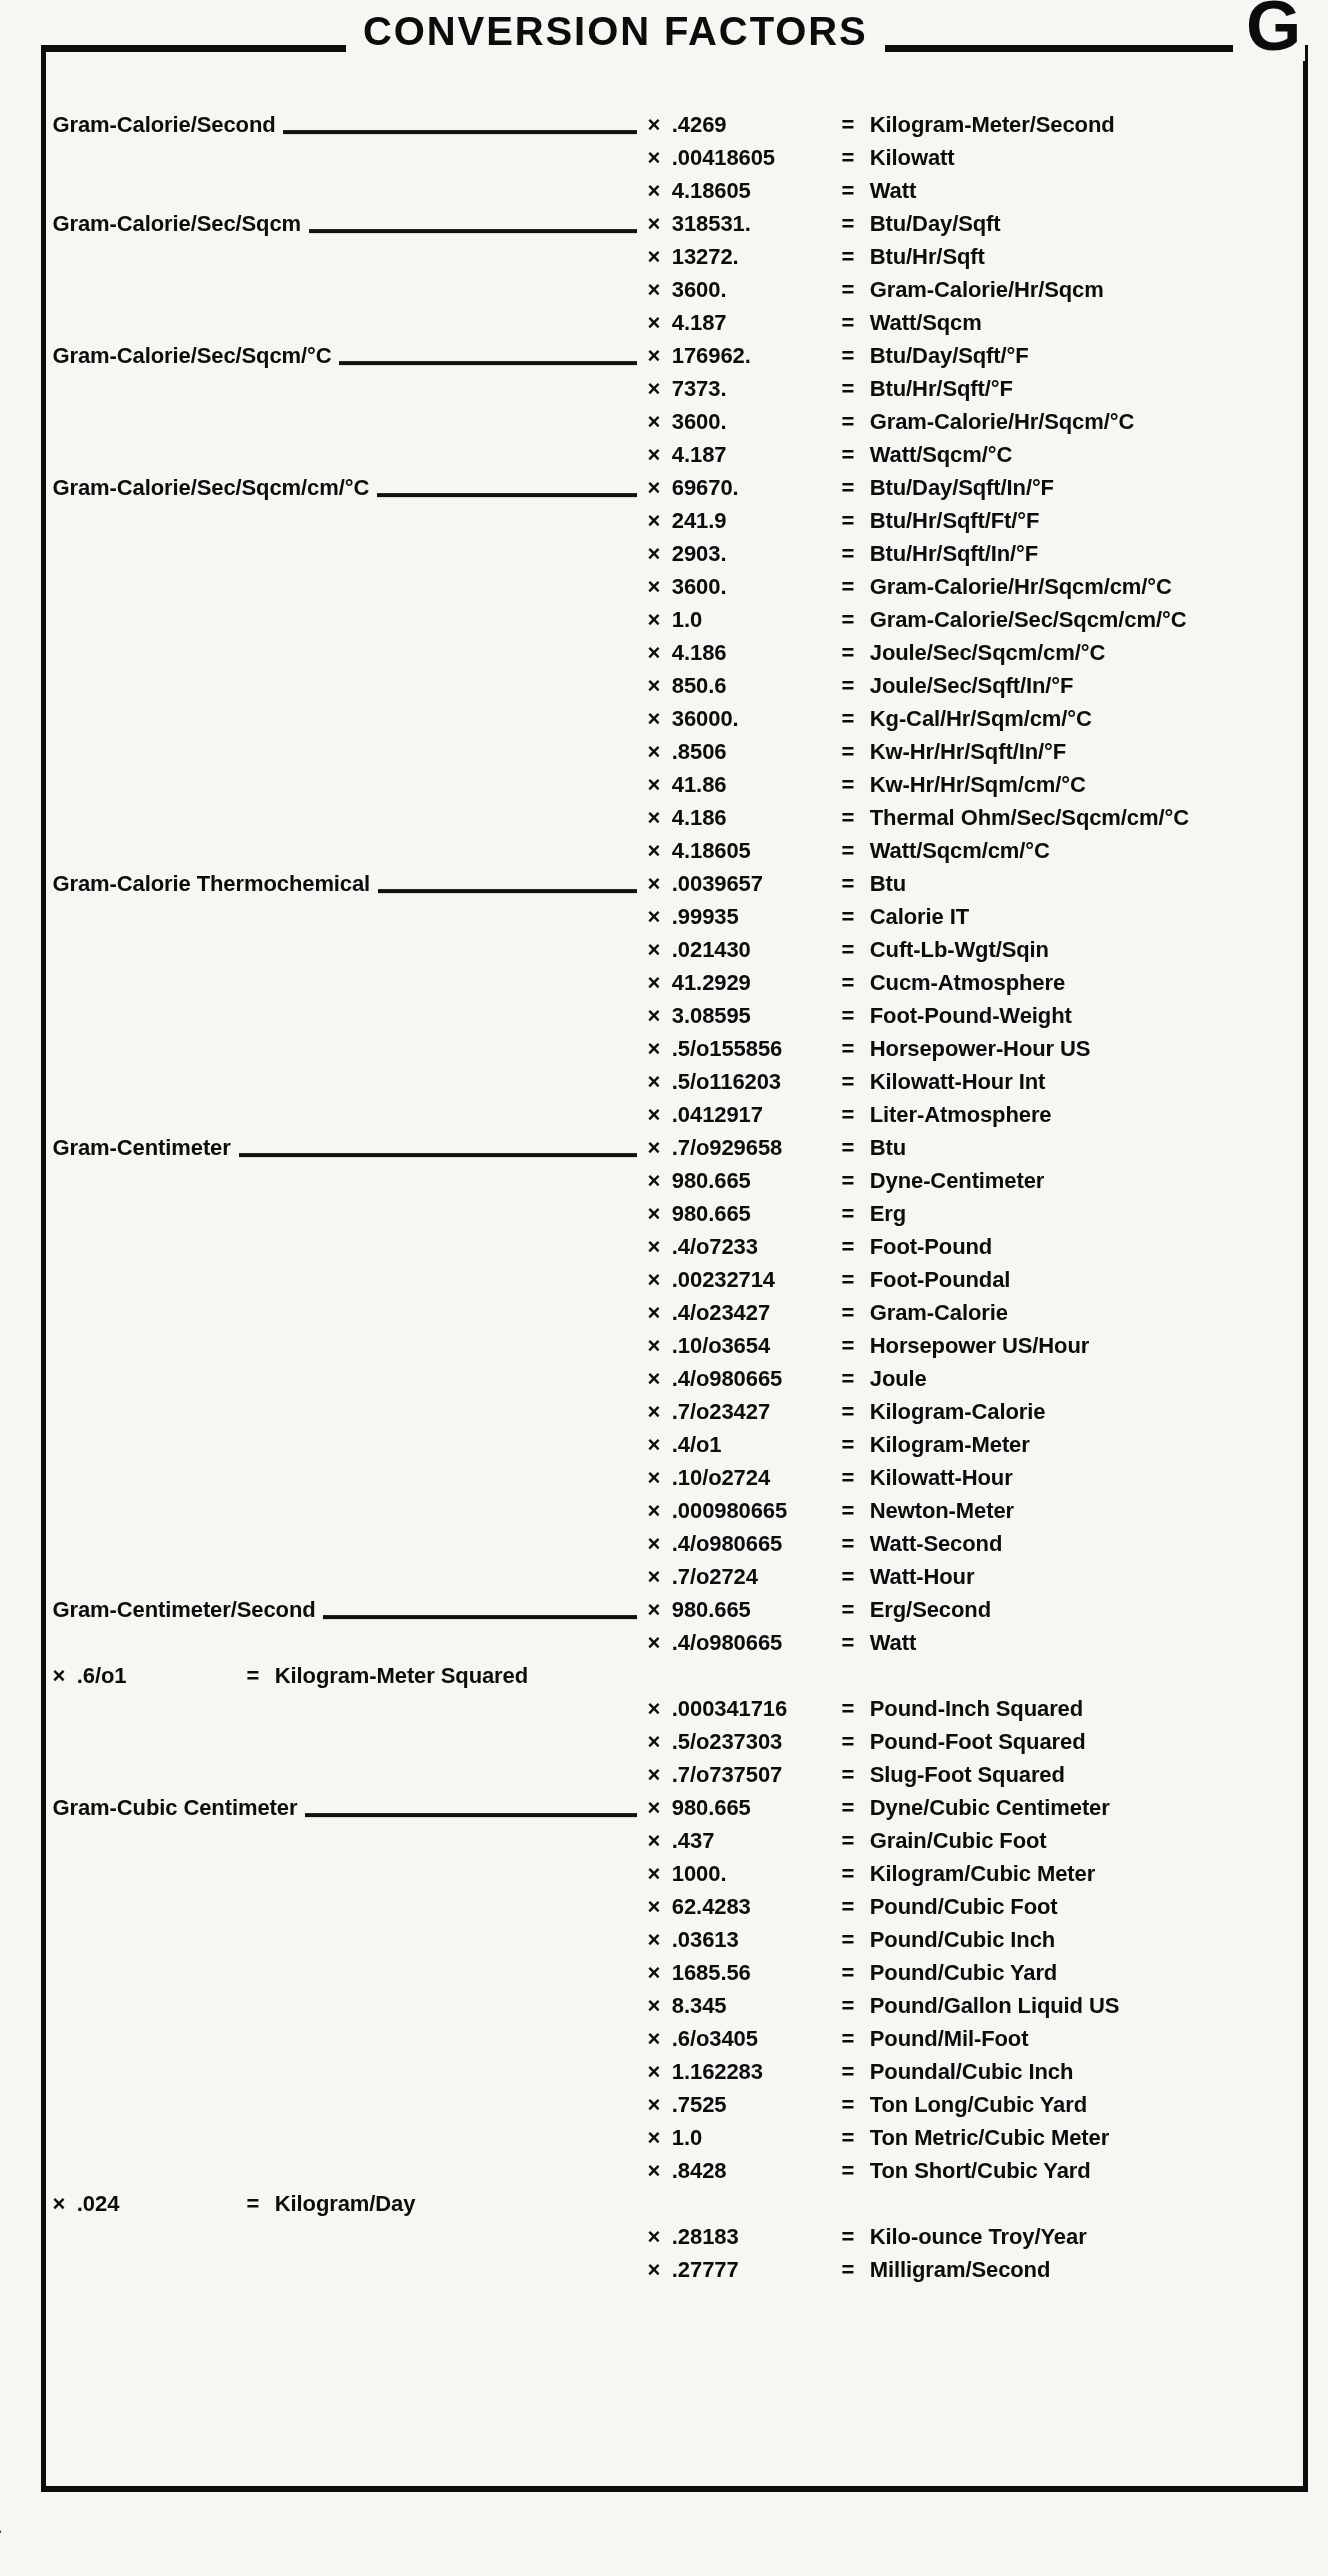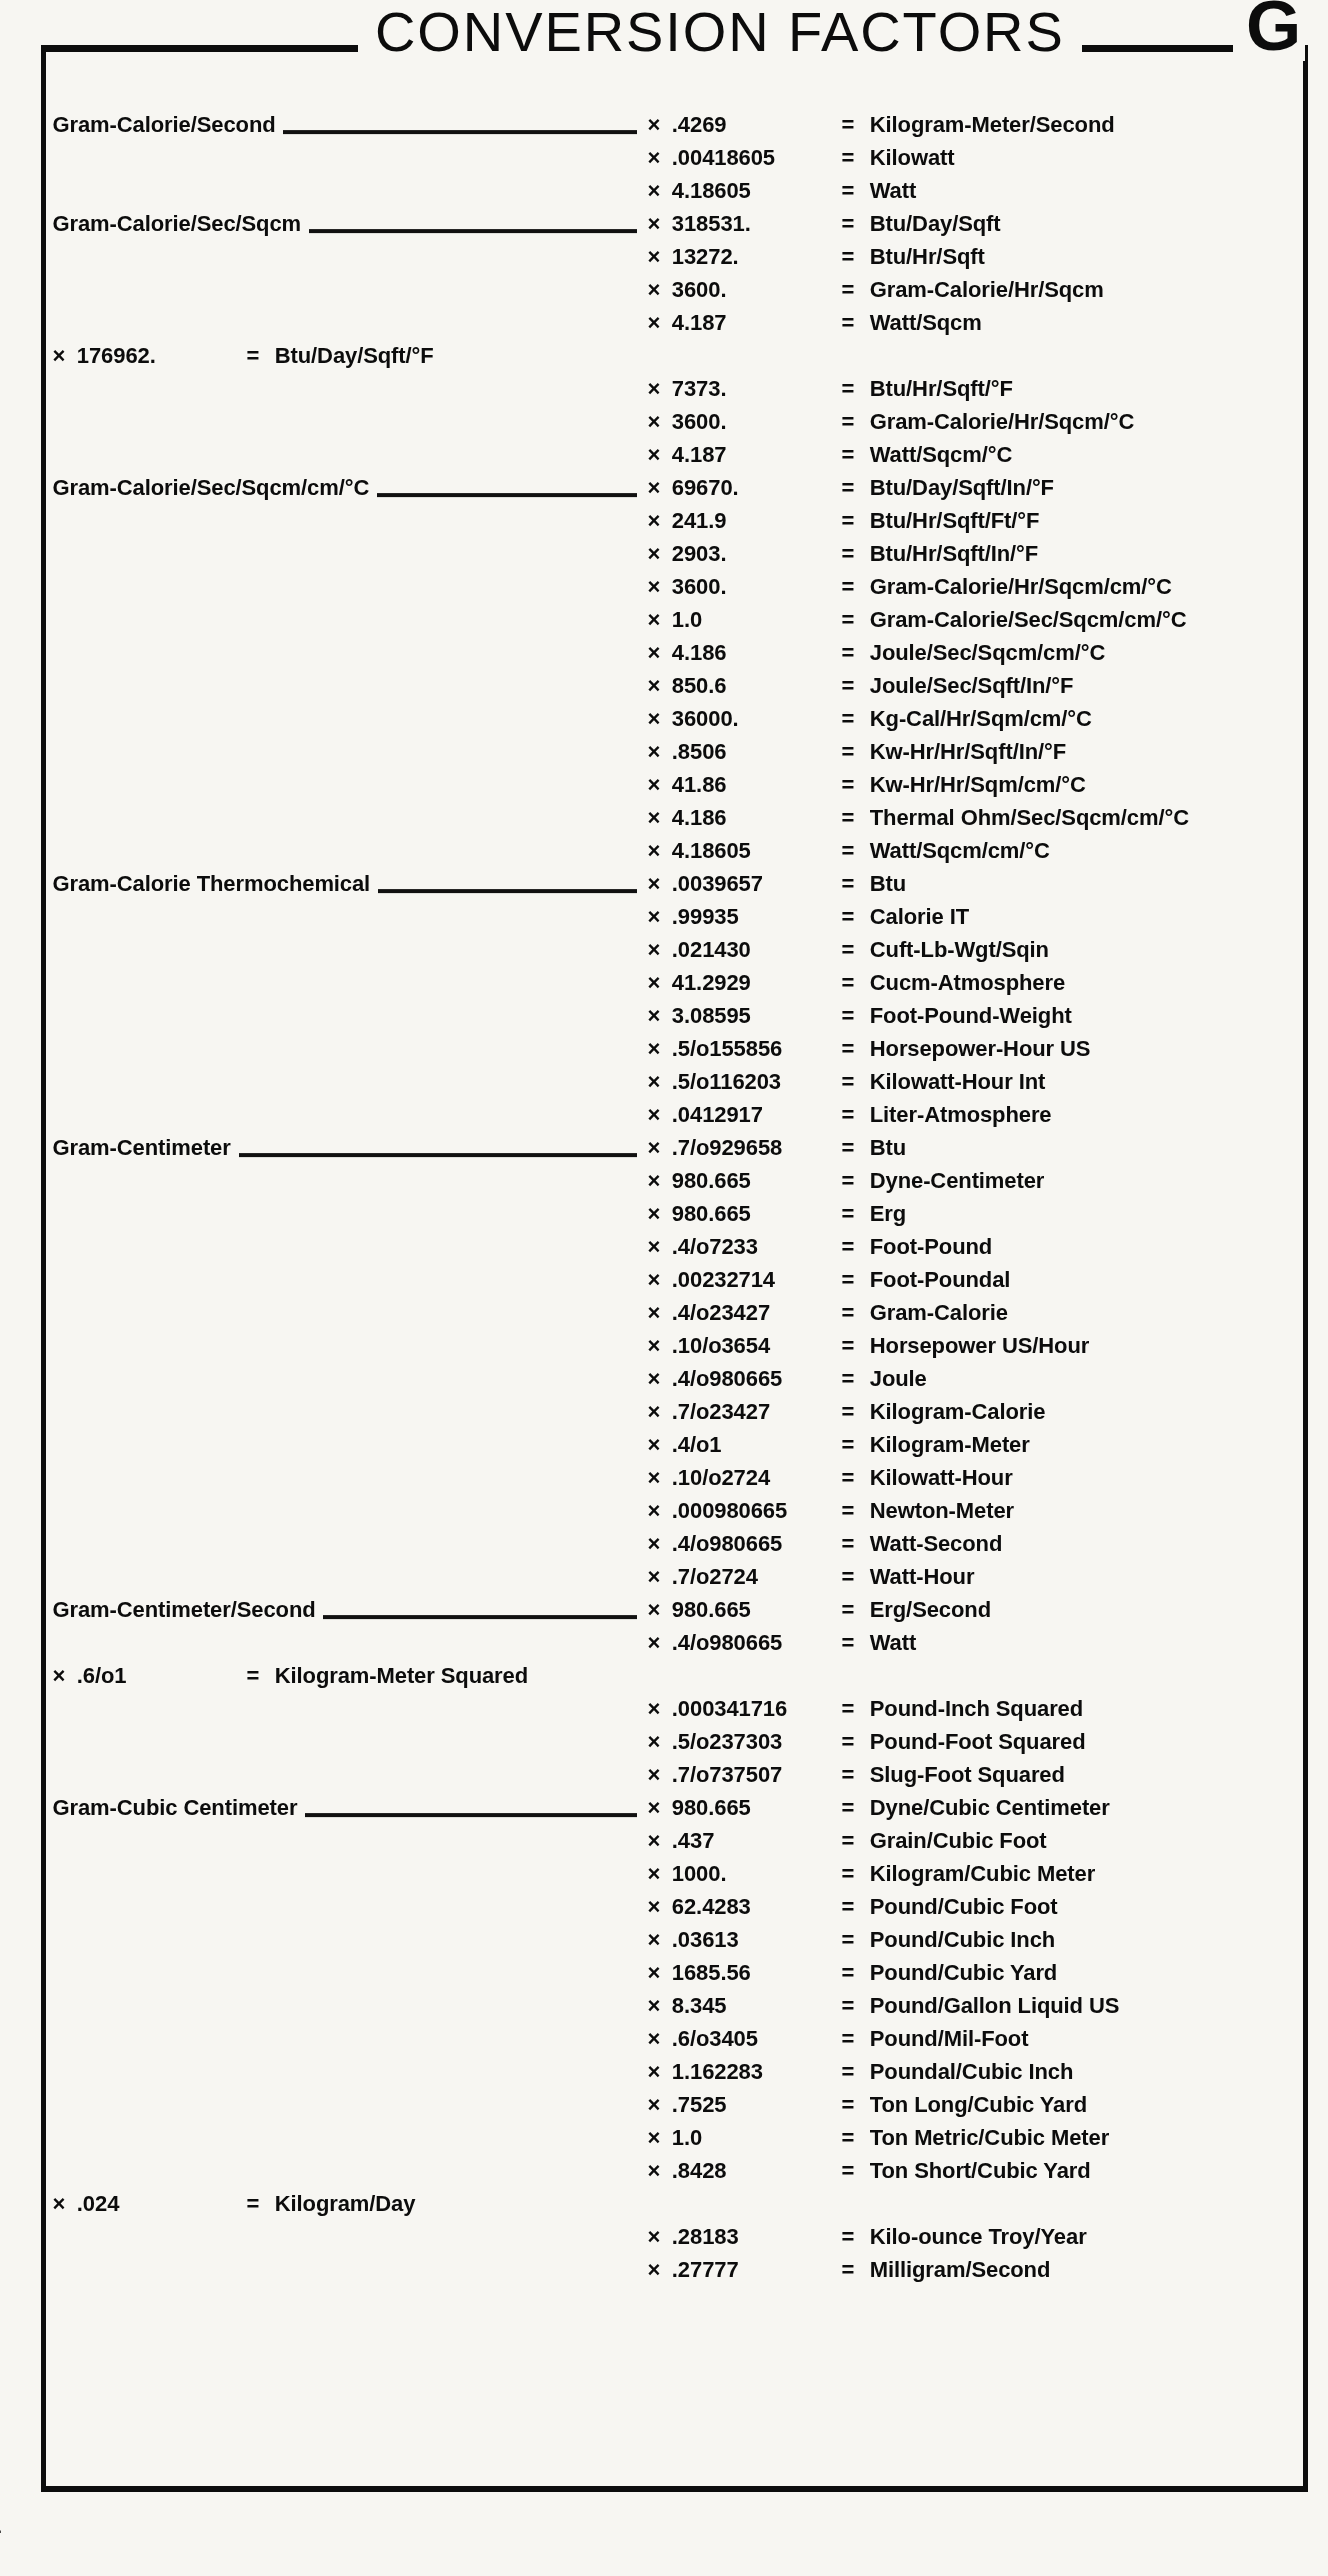--- a/index.html
+++ b/index.html
@@ -15,26 +15,26 @@
     position:absolute;
     left:41px;top:45px;
     width:1267px;height:2447px;
     box-sizing:border-box;
     border:5.8px solid #0d0d0d;
     border-top-width:7.1px;
     border-bottom-width:6.5px;
   }
   .page-title{
     position:absolute;
-    top:7.8px;left:358px;
+    top:7.8px;left:346px;
     margin:0;
     background:#f7f6f2;
     padding:0 17px;
-    font-size:56px;
-    font-weight:400;
+    font-size:40px;
+    font-weight:700;
     letter-spacing:1.9px;
     line-height:47px;
     white-space:nowrap;
     z-index:3;
   }
   .section-letter{
     position:absolute;
     top:-9px;right:23px;
     background:#f7f6f2;
     padding:0 3.9px 0 13px;
@@ -179,20 +179,24 @@
           <div class="cell-mult">
             <span class="times">×</span>
             <span class="factor">4.187</span>
           </div>
           <div class="cell-unit">
             <span class="eq">=</span>
             <span class="unit">Watt/Sqcm</span>
           </div>
         </div>
         <div class="row">
+          <div class="cell-label">
+            <span class="src">Gram-Calorie/Sec/Sqcm/°C</span>
+            <span class="fill"></span>
+          </div>
           <div class="cell-mult">
             <span class="times">×</span>
             <span class="factor">176962.</span>
           </div>
           <div class="cell-unit">
             <span class="eq">=</span>
             <span class="unit">Btu/Day/Sqft/°F</span>
           </div>
         </div>
         <div class="row">

